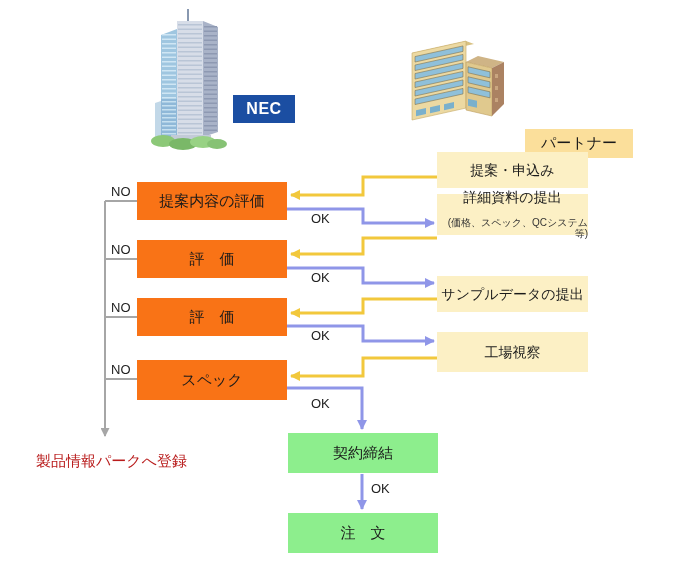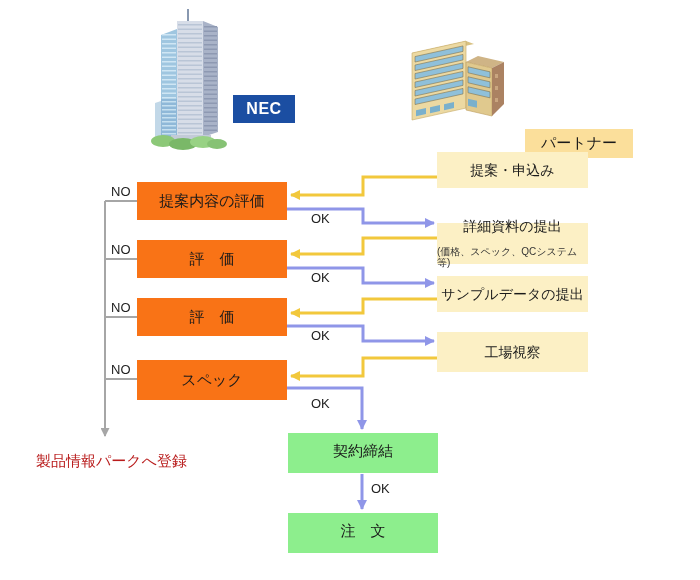--- a/index.html
+++ b/index.html
@@ -4,25 +4,25 @@
 <style>
   html,body{margin:0;padding:0;background:#fff;}
   .canvas{
     position:relative;width:700px;height:580px;background:#ffffff;overflow:hidden;
     font-family:"Liberation Sans",sans-serif;color:#1a1a1a;
   }
   .abs{position:absolute;}
   .arrows{position:absolute;left:0;top:0;pointer-events:none;}
   .box{
     position:absolute;display:flex;align-items:center;justify-content:center;
-    flex-direction:column;text-align:left;line-height:1.15;
+    flex-direction:column;text-align:right;line-height:1.15;
   }
   .box-blue{left:137px;width:150px;background:#f97316;font-size:15px;}
   .box-yellow{left:437px;width:151px;background:#FCF0C5;font-size:14px;}
-  .box-green{left:288px;width:150px;background:#8DEE8D;font-size:15px;font-family:Liberation Mono, monospace;}
+  .box-green{left:288px;width:150px;background:#8DEE8D;font-size:15px;}
   .box .sub{font-size:10px;color:#333;margin-top:11px;}
   .tag{position:absolute;display:flex;align-items:center;justify-content:center;}
   .tag-nec{left:233px;top:95px;width:62px;height:28px;background:#1B4EA2;color:#ffffff;
     font-weight:bold;font-size:16px;letter-spacing:0.5px;}
   .tag-partner{left:525px;top:93px;width:108px;height:29px;background:#FBDF9B;font-size:15px;margin-top:36px;}
   .lbl{position:absolute;font-size:13px;color:#222;text-align:center;}
   .note{position:absolute;left:36px;top:452px;font-size:15px;color:#b91c1c;}
 </style>
 </head>
 <body>
@@ -115,21 +115,21 @@
 
   <div class="tag tag-nec">NEC</div>
   <div class="tag tag-partner">パートナー</div>
 
   <div class="box box-blue" style="top:182px;height:38px">提案内容の評価</div>
   <div class="box box-blue" style="top:240px;height:38px">評　価</div>
   <div class="box box-blue" style="top:298px;height:38px">評　価</div>
   <div class="box box-blue" style="top:360px;height:40px">スペック</div>
 
   <div class="box box-yellow" style="top:152px;height:36px">提案・申込み</div>
-  <div class="box box-yellow" style="top:223px;height:41px">
+  <div class="box box-yellow" style="top:194px;height:41px">
     <span>詳細資料の提出</span>
     <span class="sub">(価格、スペック、QCシステム等)</span>
   </div>
   <div class="box box-yellow" style="top:332px;height:40px">工場視察</div>
   <div class="box box-yellow" style="top:276px;height:36px">サンプルデータの提出</div>
 
   <div class="box box-green" style="top:433px;height:40px">契約締結</div>
   <div class="box box-green" style="top:513px;height:40px">注　文</div>
 
   <div class="lbl" style="left:111px;top:184px">NO</div>

